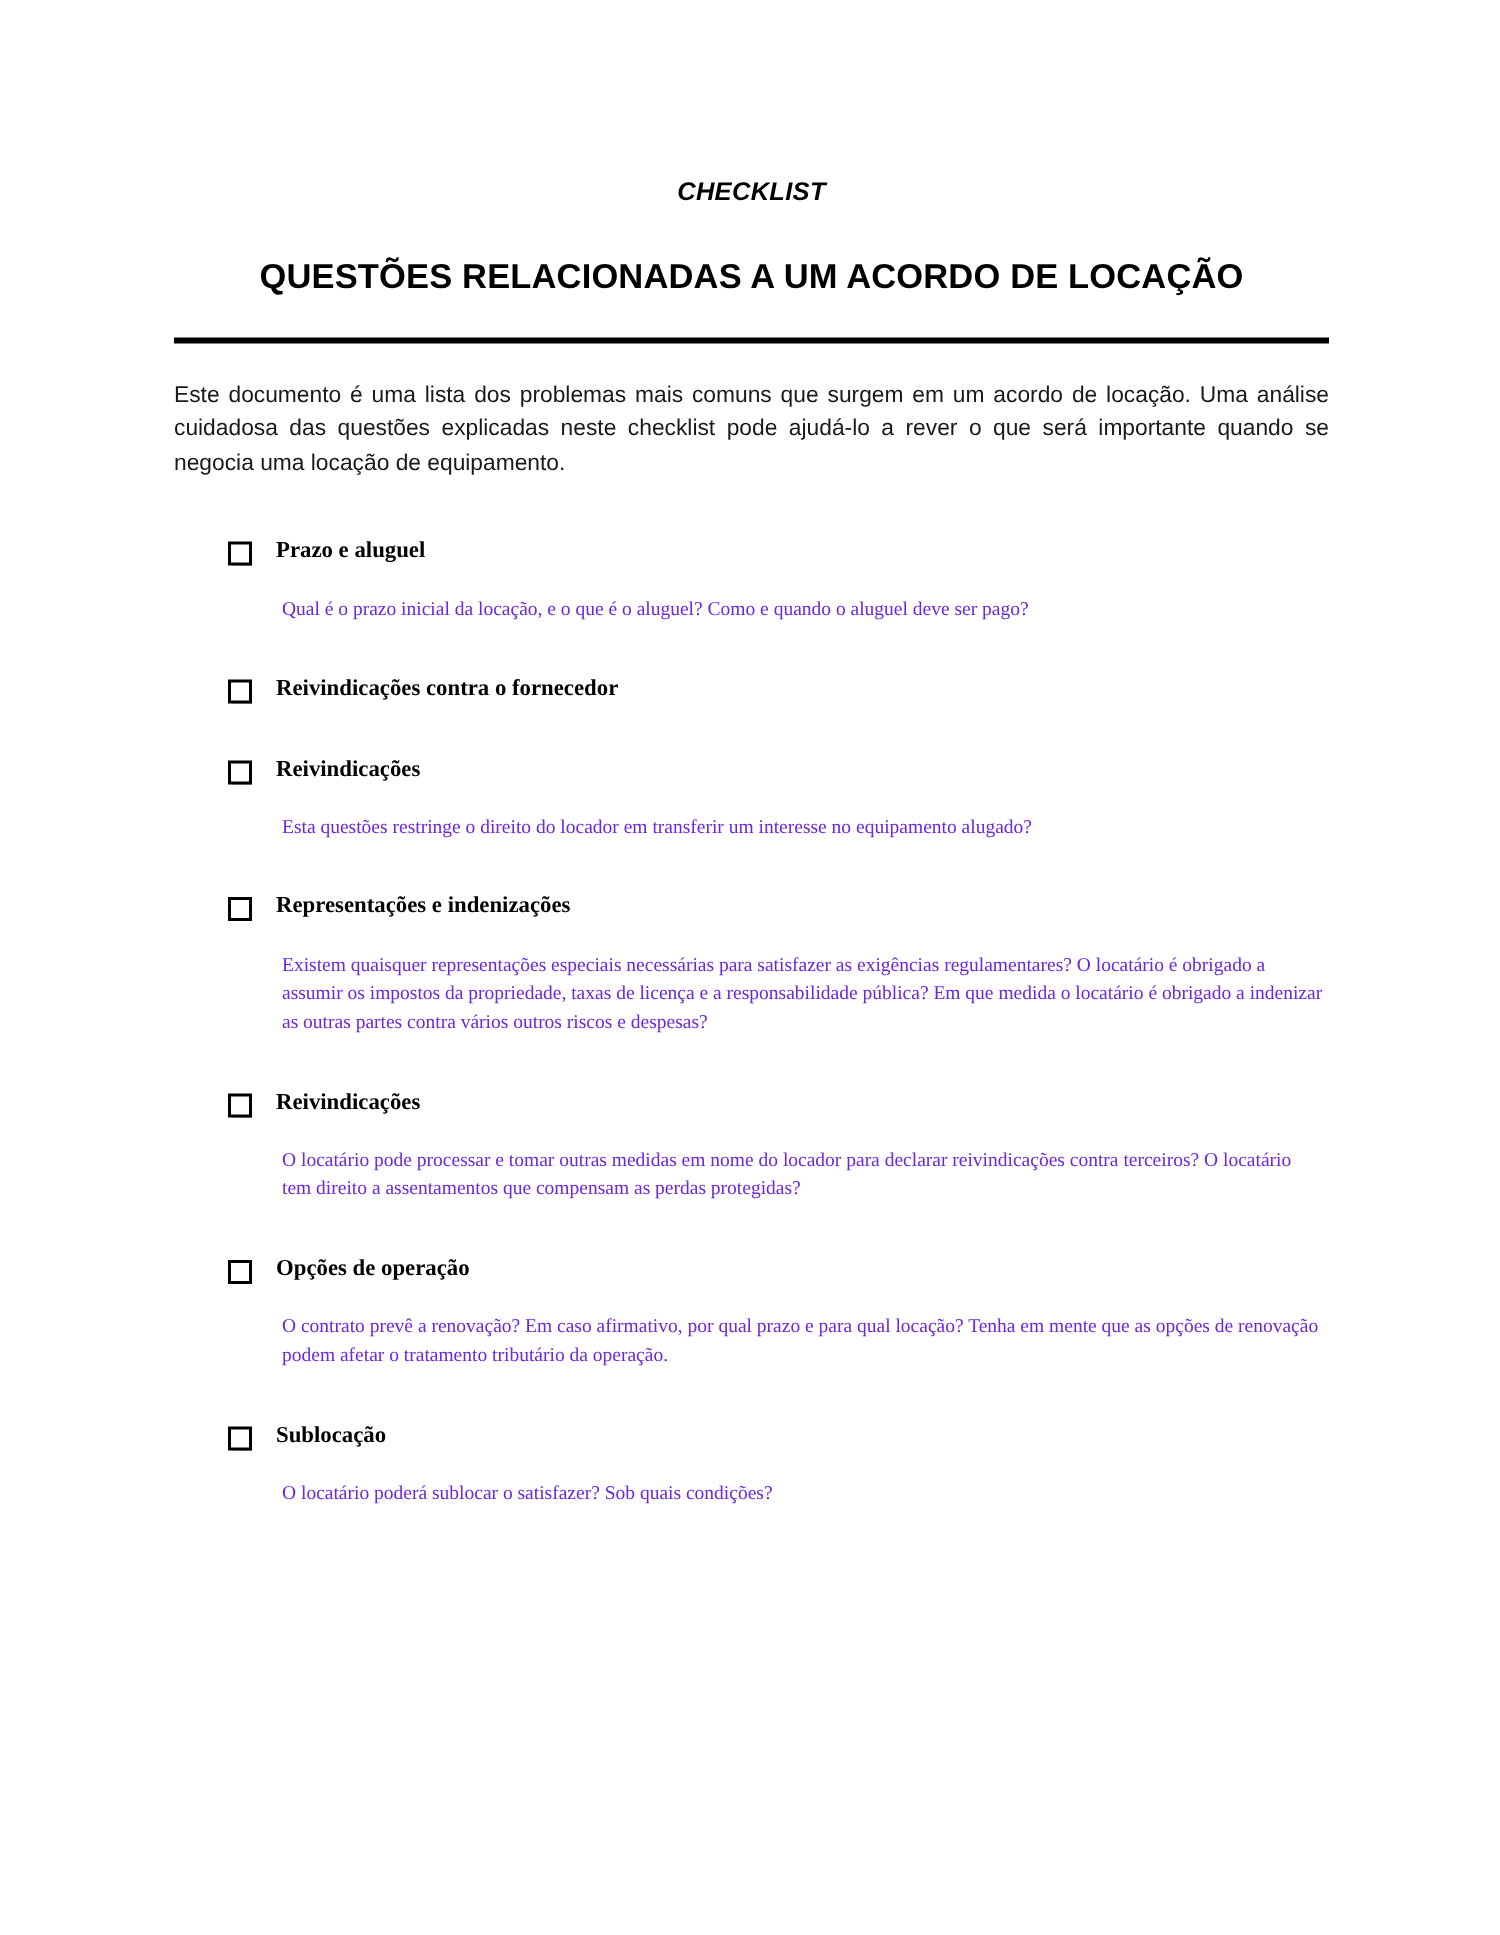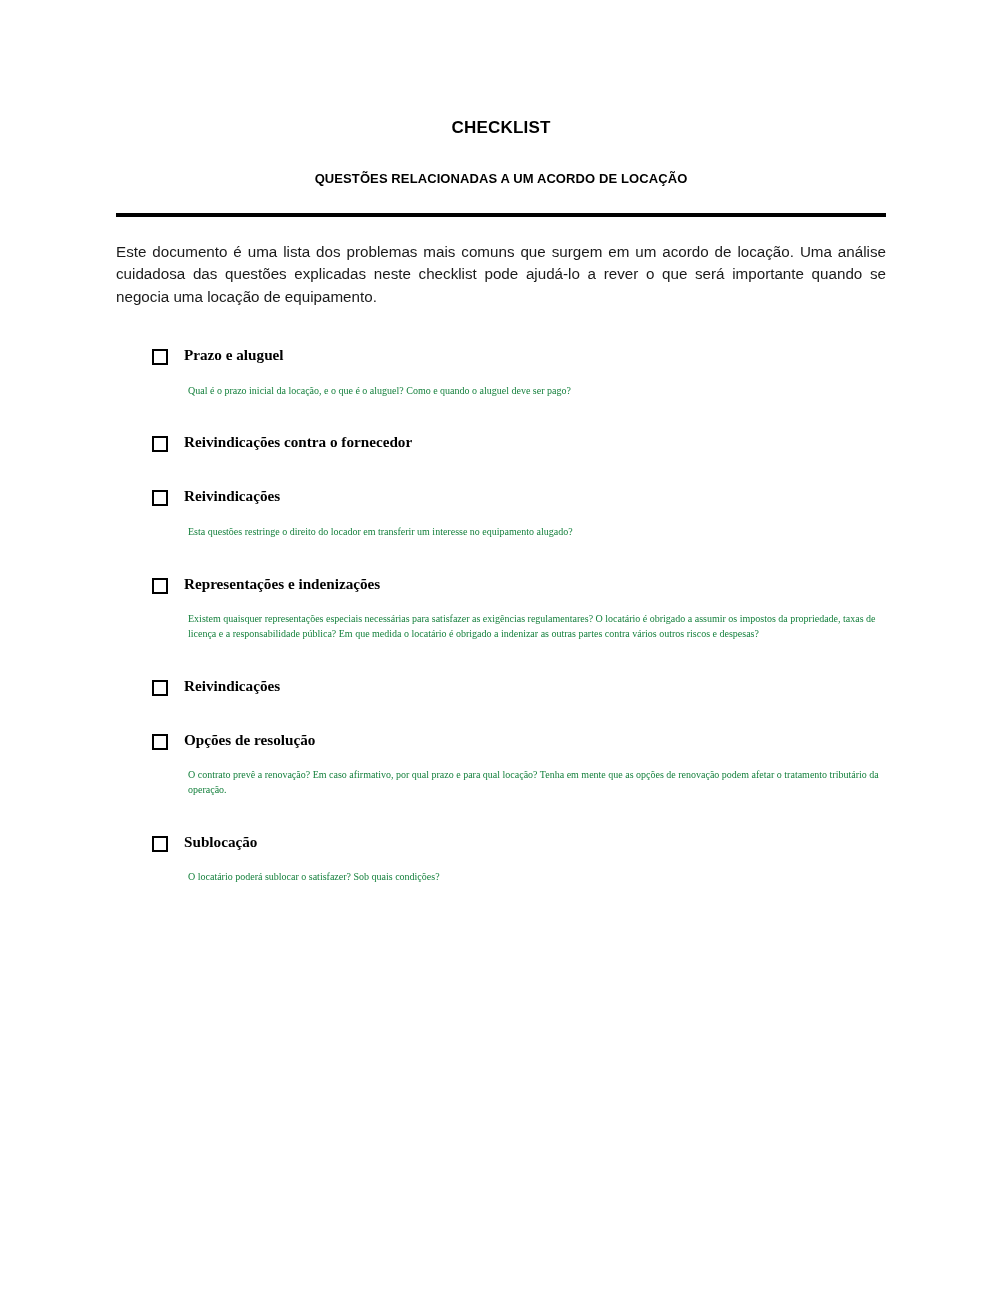--- a/index.html
+++ b/index.html
@@ -36,23 +36,24 @@
   .title-block {
     padding-top: 118px;
     text-align: center;
   }
   .doc-title {
     font-size: 17px;
     font-weight: bold;
     letter-spacing: 0.2px;
     line-height: 1.2;
     margin: 0;
+    font-style: italic;
   }
   .doc-subtitle {
-    font-size: 13px;
+    font-size: 23px;
     font-weight: bold;
     letter-spacing: 0.1px;
     line-height: 1.2;
     margin: 0;
     padding-top: 33px;
   }
 
   .divider {
     margin-top: 26px;
     border: 0;
@@ -121,24 +122,24 @@
     font-size: 15.2px;
     font-weight: bold;
     line-height: 1.3;
     color: #000000;
   }
 
   .item-body {
     margin: 0;
     padding-top: 19px;
     padding-left: 4px;
-    font-size: 10px;
+    font-size: 13px;
     line-height: 1.47;
     text-align: left;
-    color: #15803d;
+    color: #6d28d9;
     max-width: 714px;
   }
 </style>
 </head>
 <body>
 
 <div class="page">
   <div class="content">
 
     <div class="title-block">
@@ -186,28 +187,29 @@
         <h3 class="item-title">Representações e indenizações</h3>
         <p class="item-body">Existem quaisquer representações especiais necessárias para satisfazer as exigências regulamentares? O locatário é obrigado a assumir os impostos da propriedade, taxas de licença e a responsabilidade pública? Em que medida o locatário é obrigado a indenizar as outras partes contra vários outros riscos e despesas?</p>
       </li>
 
       <li class="check-item">
         <span class="checkbox-icon">
           <span class="box-shadow"></span>
           <span class="box-face"></span>
         </span>
         <h3 class="item-title">Reivindicações</h3>
-      </li>
-
-      <li class="check-item">
-        <span class="checkbox-icon">
-          <span class="box-shadow"></span>
-          <span class="box-face"></span>
-        </span>
-        <h3 class="item-title">Opções de resolução</h3>
+        <p class="item-body">O locatário pode processar e tomar outras medidas em nome do locador para declarar reivindicações contra terceiros? O locatário tem direito a assentamentos que compensam as perdas protegidas?</p>
+      </li>
+
+      <li class="check-item">
+        <span class="checkbox-icon">
+          <span class="box-shadow"></span>
+          <span class="box-face"></span>
+        </span>
+        <h3 class="item-title">Opções de operação</h3>
         <p class="item-body">O contrato prevê a renovação? Em caso afirmativo, por qual prazo e para qual locação? Tenha em mente que as opções de renovação podem afetar o tratamento tributário da operação.</p>
       </li>
 
       <li class="check-item">
         <span class="checkbox-icon">
           <span class="box-shadow"></span>
           <span class="box-face"></span>
         </span>
         <h3 class="item-title">Sublocação</h3>
         <p class="item-body">O locatário poderá sublocar o satisfazer? Sob quais condições?</p>

